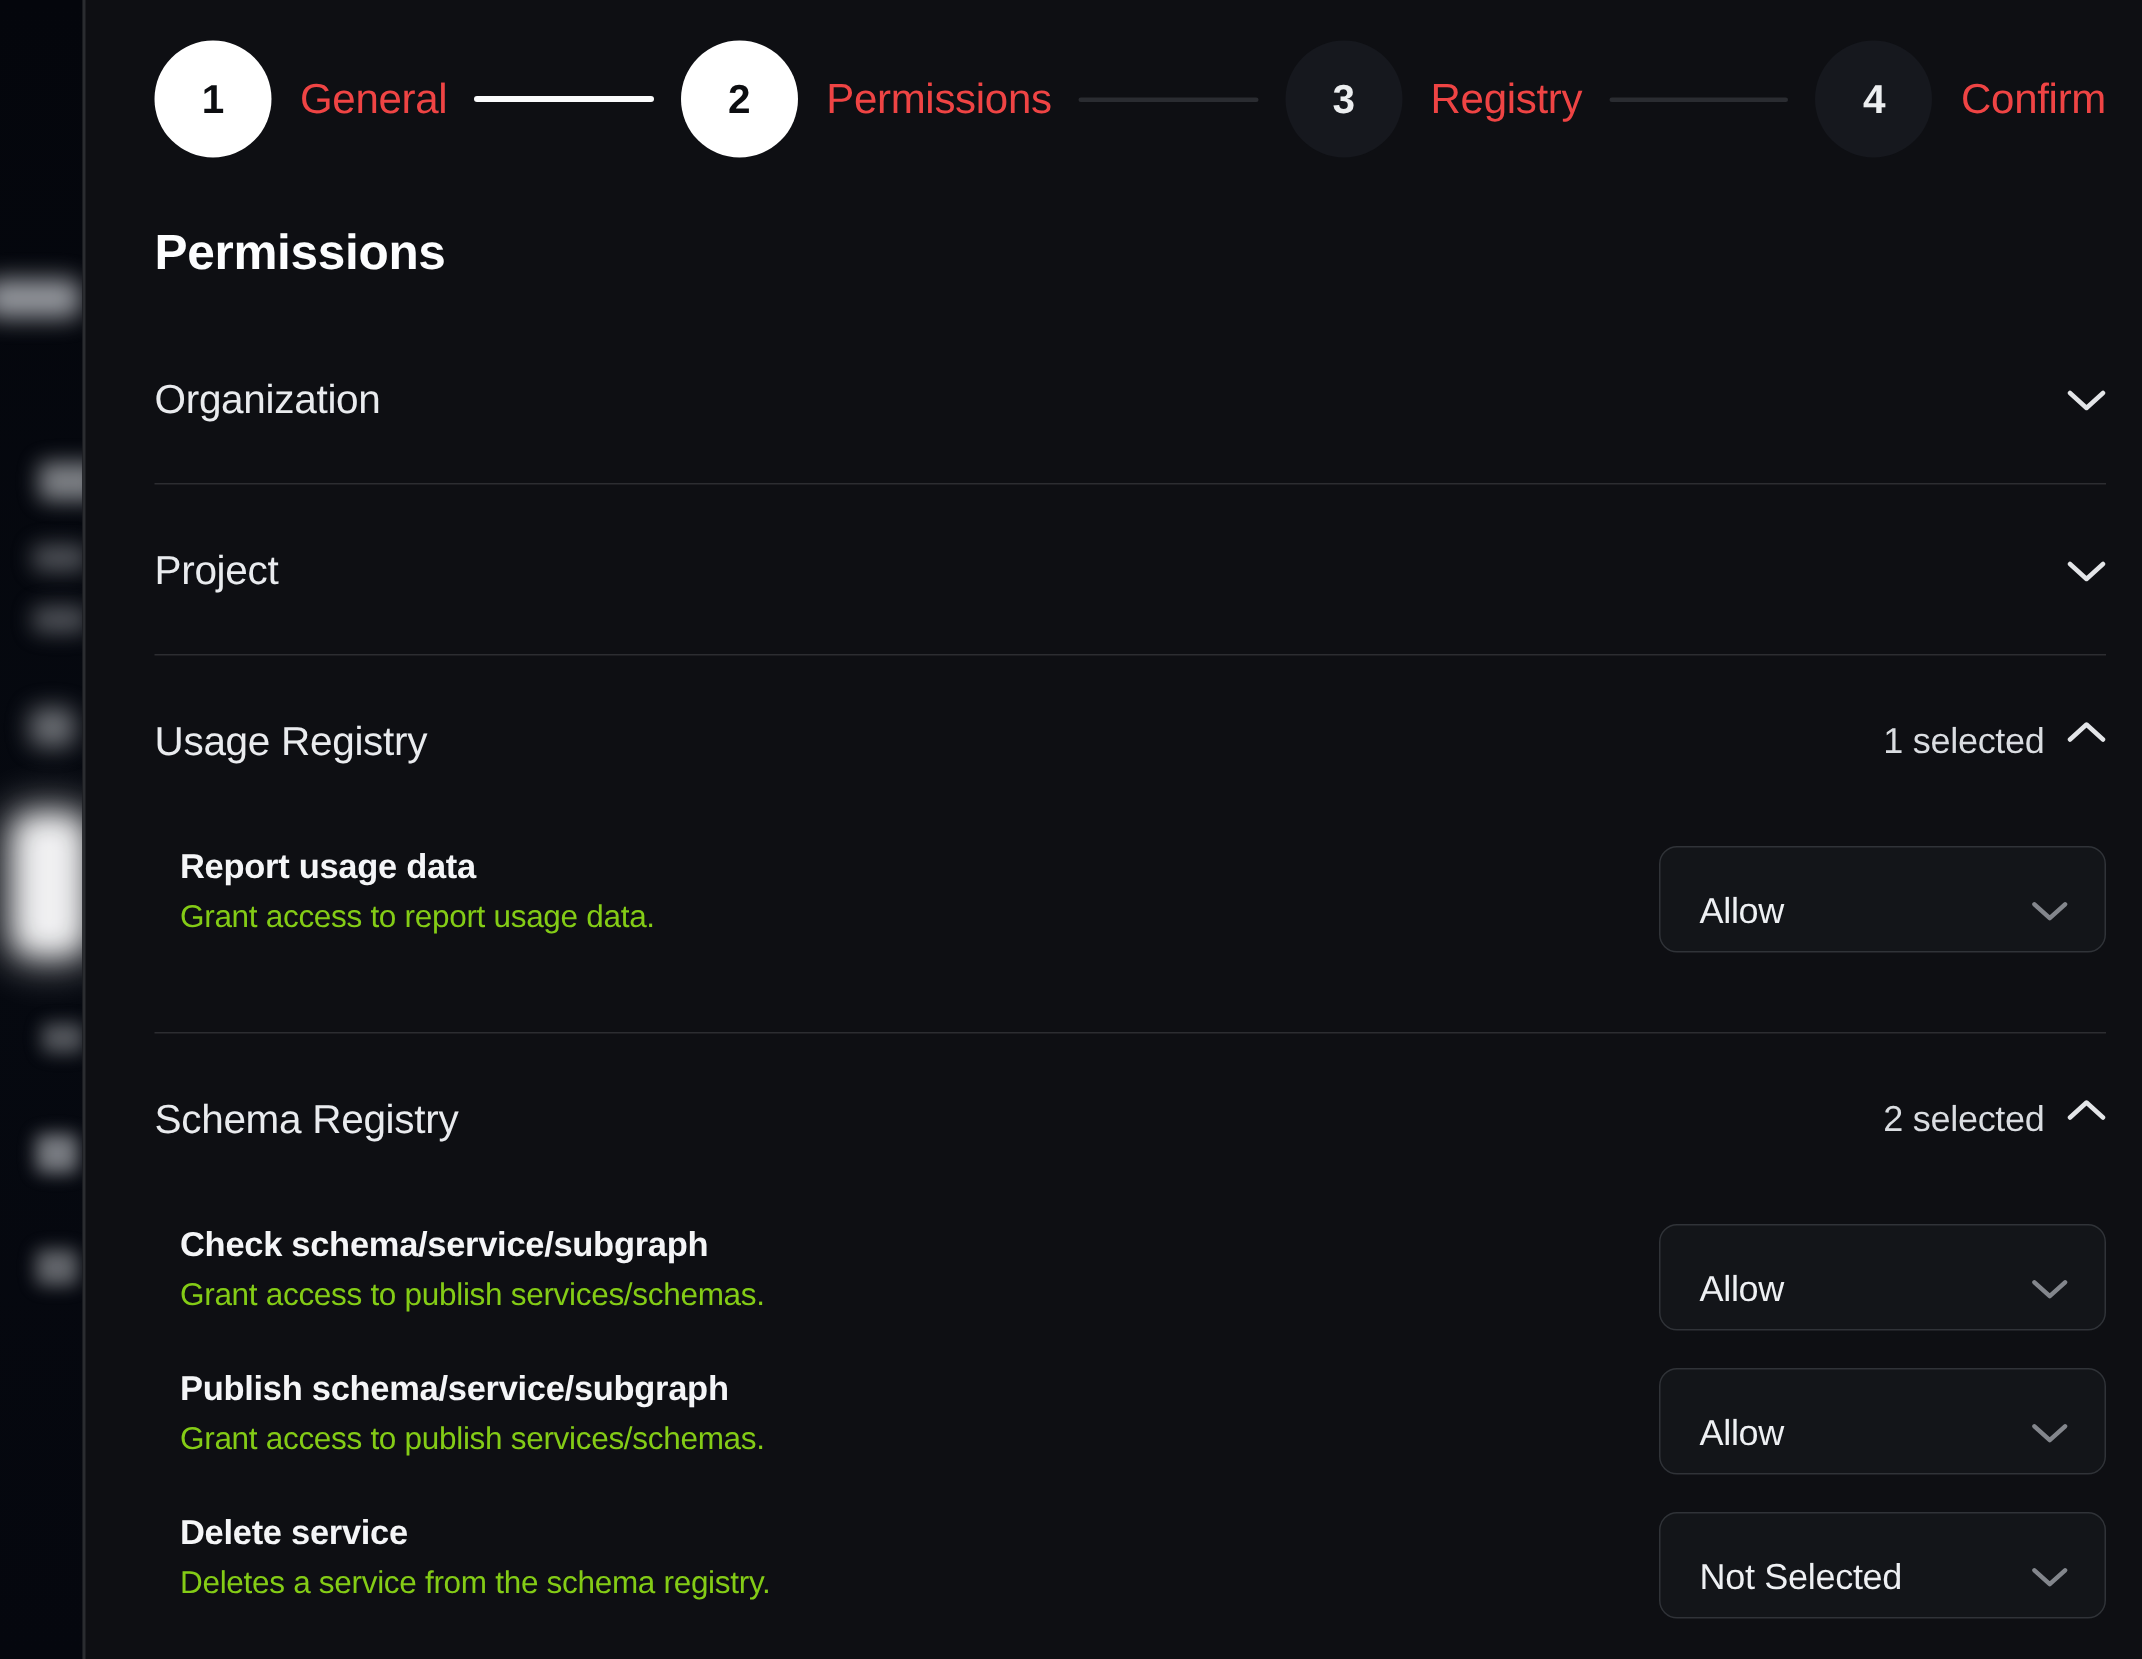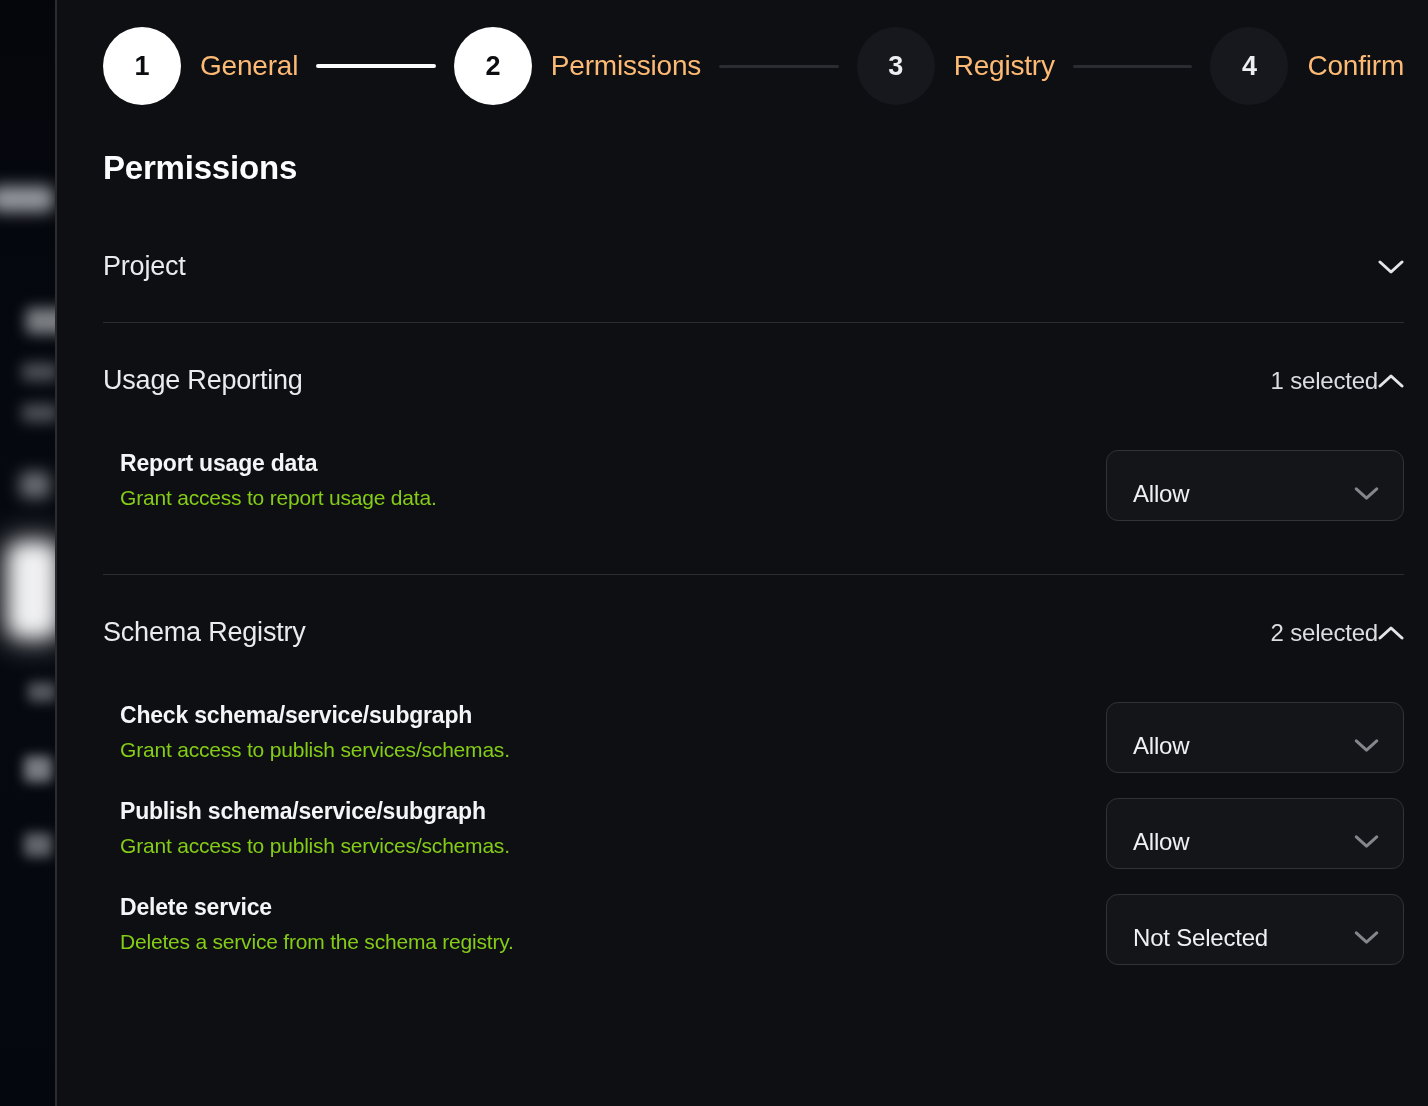--- a/index.html
+++ b/index.html
@@ -44,21 +44,21 @@
   
   .stepper { display: flex; align-items: center; height: 78px; }
   .step { display: flex; align-items: center; gap: 19px; flex: 0 0 auto; }
   .step-circle {
     width: 78px; height: 78px; border-radius: 50%;
     display: flex; align-items: center; justify-content: center;
     font-size: 27px; font-weight: 700;
   }
   .step-circle.complete, .step-circle.active { background: #ffffff; color: #0c0d10; }
   .step-circle.upcoming { background: #16181e; color: #eceef0; }
-  .step-label { font-size: 28px; color: #fdba74; white-space: nowrap; }
+  .step-label { font-size: 28px; color: #ef4444; white-space: nowrap; }
   .connector { flex: 1 1 0; height: 3px; margin: 0 18px; border-radius: 2px; }
   .connector.complete { background: #fafbfc; height: 4px; }
   .connector.upcoming { background: #2a2c31; }
 
   
   .page-title {
     margin: 44px 0 0 0;
     font-size: 33px; font-weight: 700; color: #fcfdfe;
   }
 
@@ -66,21 +66,21 @@
   .sections { margin-top: 22px; }
   .section { border-bottom: 1px solid #2c2d31; }
   .section:last-child { border-bottom: none; }
   .section-header {
     display: flex; align-items: center; justify-content: space-between;
     padding: 42px 0 40px 0;
     cursor: pointer;
   }
   .section.expanded .section-header { padding-bottom: 0; }
   .section-title { font-size: 27px; color: #e9ebee; }
-  .section-meta { display: flex; align-items: center; }
+  .section-meta { display: flex; gap: 15px; }
   .selected-count { font-size: 24px; color: #dadde1; }
   .selected-count:empty { display: none; }
   .chev { display: block; }
   .chev.up { transform: rotate(180deg); }
   .section-chev polyline { stroke: #e3e5e8; stroke-width: 3; fill: none; stroke-linecap: round; stroke-linejoin: round; }
 
   .rows { padding: 54px 0 53px 0; display: flex; flex-direction: column; gap: 25px; }
   .perm-row { display: flex; align-items: flex-start; justify-content: space-between; padding-left: 17px; }
   .perm-title { font-size: 23px; font-weight: 700; color: #f4f5f7; }
   .perm-desc { margin-top: 9px; font-size: 21px; color: #84cc16; font-weight: 400; }
@@ -143,37 +143,49 @@
 
   <div class="step">
     <div class="step-circle upcoming">
       <span>4</span>
     </div>
     <div class="step-label">Confirm</div>
   </div>
 </div>
   <h1 class="page-title">Permissions</h1>
   <div class="sections">
-
   <section class="section">
     <div class="section-header">
+      <div class="section-title">Organization</div>
+      <div class="section-meta">
+
+        <svg class="chev section-chev" width="26" height="14" viewBox="0 0 26 14">
+          <polyline points="2,2 13,12 24,2"></polyline>
+        </svg>
+      </div>
+    </div>
+
+  </section>
+
+  <section class="section">
+    <div class="section-header">
       <div class="section-title">Project</div>
       <div class="section-meta">
 
         <svg class="chev section-chev" width="26" height="14" viewBox="0 0 26 14">
           <polyline points="2,2 13,12 24,2"></polyline>
         </svg>
       </div>
     </div>
 
   </section>
 
   <section class="section expanded">
     <div class="section-header">
-      <div class="section-title">Usage Reporting</div>
+      <div class="section-title">Usage Registry</div>
       <div class="section-meta">
         <span class="selected-count">1 selected</span>
         <svg class="chev section-chev up" width="26" height="14" viewBox="0 0 26 14">
           <polyline points="2,2 13,12 24,2"></polyline>
         </svg>
       </div>
     </div>
     <div class="rows">
   <div class="perm-row">
     <div class="perm-text">

